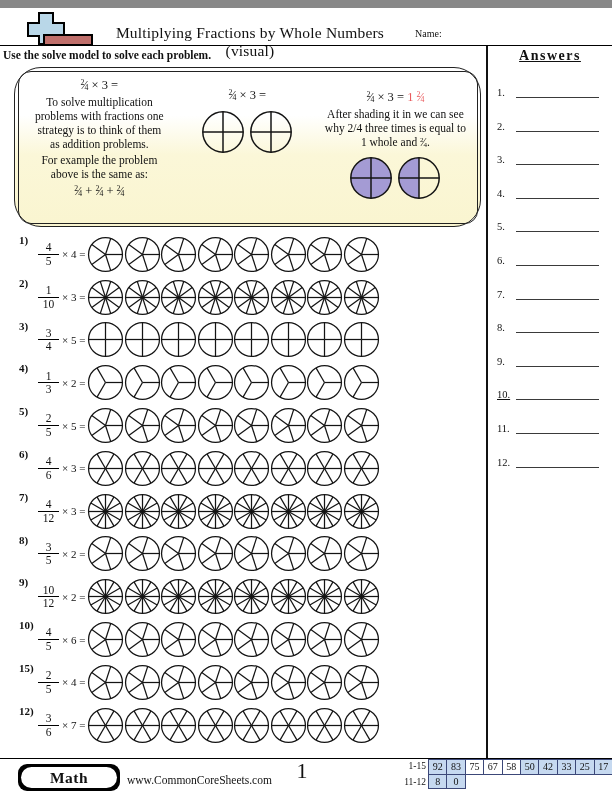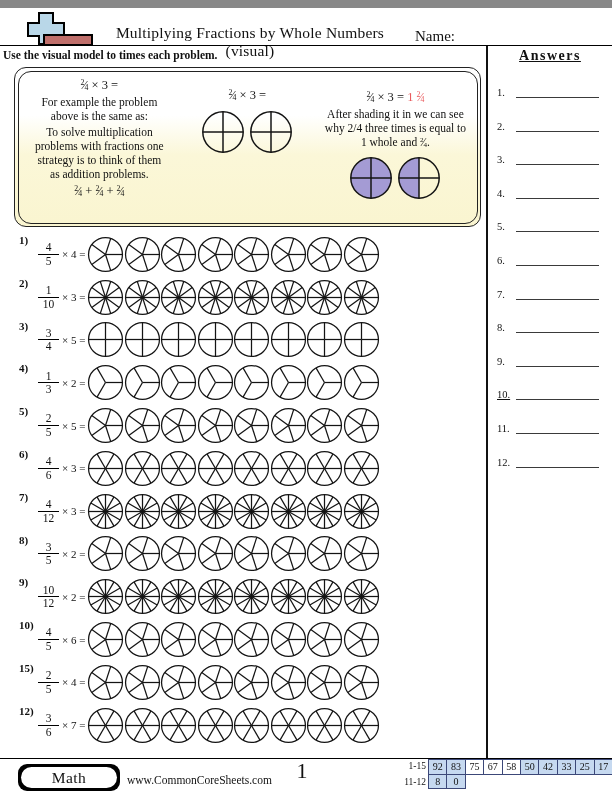--- a/index.html
+++ b/index.html
@@ -3,29 +3,29 @@
 <meta charset="utf-8">
 <style>
   html,body{margin:0;padding:0;background:#888;}
   .page{position:relative;width:612px;height:792px;background:#fff;margin:8px auto;
         font-family:"Liberation Serif","DejaVu Serif",serif;color:#111;overflow:hidden;}
 
   
   .logo{position:absolute;left:6px;top:2px;}
   .page-title{position:absolute;left:90px;top:16px;width:320px;text-align:center;
               font-size:15.5px;letter-spacing:.2px;}
-  .name-label{position:absolute;left:415px;top:20px;font-size:15px;text-align:right;}
+  .name-label{position:absolute;left:415px;top:20px;font-size:10px;text-align:right;}
   .header-rule{position:absolute;left:0;top:37px;width:612px;border-top:1.7px solid #000;}
 
   
   .instruction{position:absolute;left:3px;top:41px;font-size:11.5px;font-weight:bold;}
 
   
   .example-box{position:absolute;left:14px;top:59px;width:465px;height:158px;
-               border:1.6px solid #222;border-radius:12px;
+               border:1.6px solid #222;border-radius:27px;
                background:linear-gradient(180deg,#ffffff 0%,#ffffff 30%,#fbf7d8 55%,#faf5d0 100%);}
   .example-inner{position:absolute;inset:2.5px;border:1.2px solid #222;border-radius:13px;
                  display:flex;padding:4px 8px 2px 8px;box-sizing:border-box;}
   .ex-col{text-align:center;font-size:11.5px;line-height:1.22;}
   .ex-col1{width:32%;padding:0 6px;}
   .ex-col2{width:34%;padding:0 4px;}
   .ex-col3{width:34%;padding:0 2px;}
   .ex-eq{font-size:12.5px;margin:2px 0 2px 0;}
   .ex-col2 .ex-eq{margin-top:12px;}
   .ex-col3 .ex-eq{margin-top:14px;}
@@ -57,21 +57,21 @@
                  font-size:14px;font-weight:bold;text-decoration:underline;letter-spacing:1.5px;}
   .answer-row{position:absolute;left:497px;width:102px;height:14px;display:flex;align-items:flex-end;}
   .answer-row .a-num{font-size:10.5px;flex:none;width:18px;}
   .answer-row .a-line{flex:1;border-bottom:1.4px solid #3a3a3a;height:12px;margin-left:1px;}
 
   
   .footer-rule{position:absolute;left:0;top:750px;width:612px;border-top:1.6px solid #000;}
   .subject-badge{position:absolute;left:18px;top:756px;width:102px;height:27px;background:#000;border-radius:9px;}
   .subject-pill{position:absolute;inset:3px;background:#fff;border-radius:11px;
                 display:flex;align-items:center;justify-content:center;
-                font-size:15.5px;font-weight:normal;letter-spacing:.5px;}
+                font-size:15.5px;font-weight:bold;letter-spacing:.5px;}
   .website{position:absolute;left:127px;top:766px;font-size:11.5px;}
   .page-number{position:absolute;left:280px;top:750px;width:44px;text-align:center;font-size:22px;}
   .score-grid{position:absolute;left:394px;top:751px;}
   .score-row{display:flex;align-items:stretch;}
   .score-row + .score-row{margin-top:-1px;align-items:flex-end;}
   .score-label{width:32px;text-align:right;font-size:9.5px;line-height:14px;padding-right:3px;flex:none;}
   .score-cell{width:17.4px;height:13.5px;border:1px solid #3c4878;margin-left:-1px;
               font-size:10px;line-height:13.5px;text-align:center;flex:none;background:#fff;}
   .score-cell.hl{background:#c6d9f0;}
 </style>
@@ -81,28 +81,28 @@
 <div class="page">
 
   <svg class="logo" width="88" height="37" viewBox="0 0 88 37">
     <path d="M33,3 L47,3 L47,13 L58,13 L58,26 L47,26 L47,34 L33,34 L33,26 L22,26 L22,13 L33,13 Z" fill="#b9d7e8" stroke="#000" stroke-width="2"></path>
     <rect x="38" y="25" width="48" height="10" fill="#bf6f6b" stroke="#000" stroke-width="2"></rect>
   </svg>
   <div class="page-title">Multiplying Fractions by Whole Numbers (visual)</div>
   <div class="name-label">Name:</div>
   <div class="header-rule"></div>
 
-  <div class="instruction">Use the visual model to times each problem.</div>
+  <div class="instruction">Use the solve model to solve each problem.</div>
 
   <div class="example-box">
     <div class="example-inner">
       <div class="ex-col ex-col1">
         <div class="ex-eq"><span class="ifrac"><span class="n">2</span><span class="sl">⁄</span><span class="d">4</span></span> × 3 =</div>
+        <div class="ex-text">To solve multiplication problems with fractions one strategy is to think of them as addition problems.</div>
         <div class="ex-text">For example the problem above is the same as:</div>
-        <div class="ex-text">To solve multiplication problems with fractions one strategy is to think of them as addition problems.</div>
         <div class="ex-add"><span class="ifrac"><span class="n">2</span><span class="sl">⁄</span><span class="d">4</span></span> + <span class="ifrac"><span class="n">2</span><span class="sl">⁄</span><span class="d">4</span></span> + <span class="ifrac"><span class="n">2</span><span class="sl">⁄</span><span class="d">4</span></span></div>
       </div>
       <div class="ex-col ex-col2">
         <div class="ex-eq"><span class="ifrac"><span class="n">2</span><span class="sl">⁄</span><span class="d">4</span></span> × 3 =</div>
         <div class="ex-circles">
             <svg width="44" height="44" viewBox="0 0 44 44">
               <g stroke="#141414" stroke-width="1.5" fill="none">
                 <line x1="22" y1="22" x2="42.20" y2="22.00"></line>
                 <line x1="22" y1="22" x2="22.00" y2="42.20"></line>
                 <line x1="22" y1="22" x2="1.80" y2="22.00"></line>

